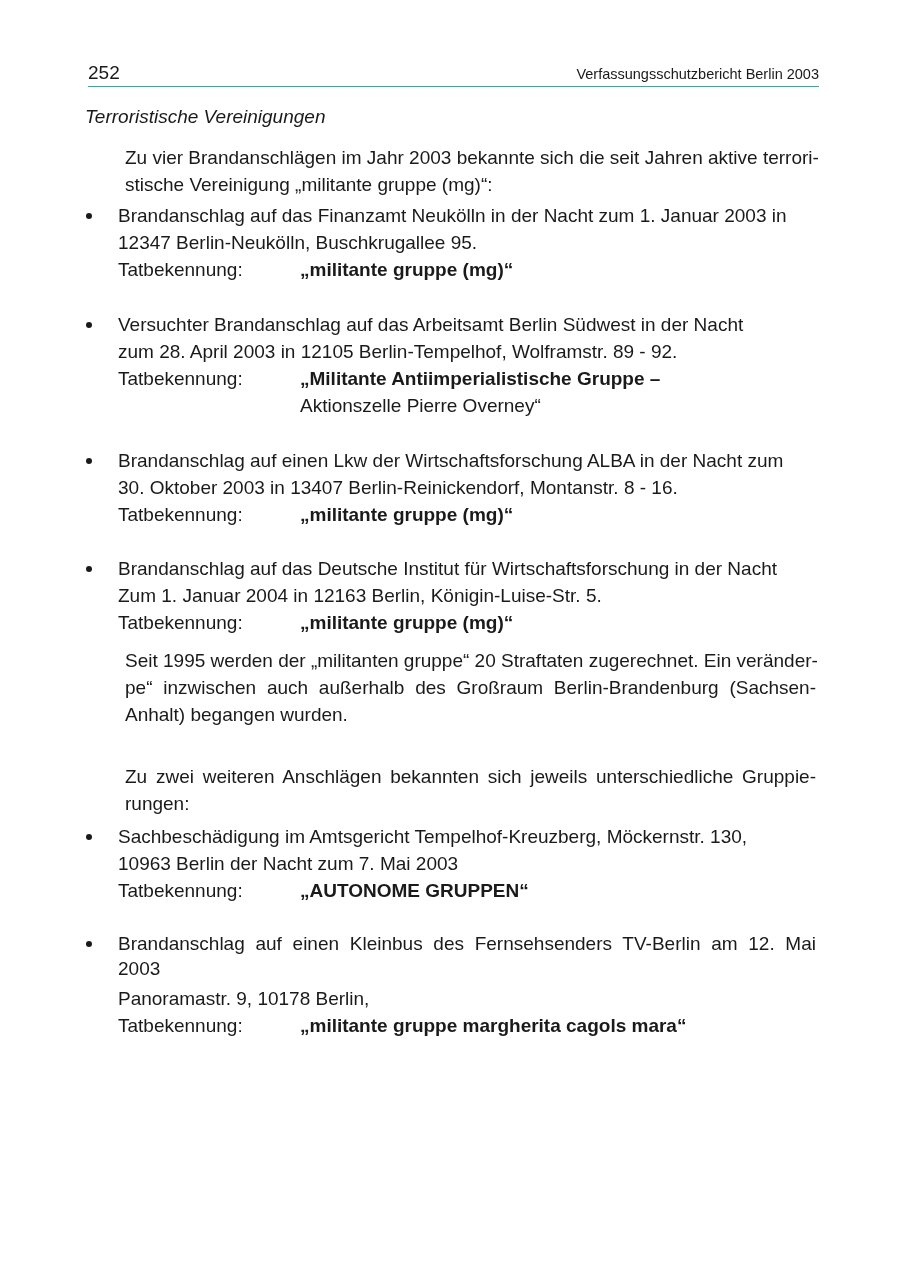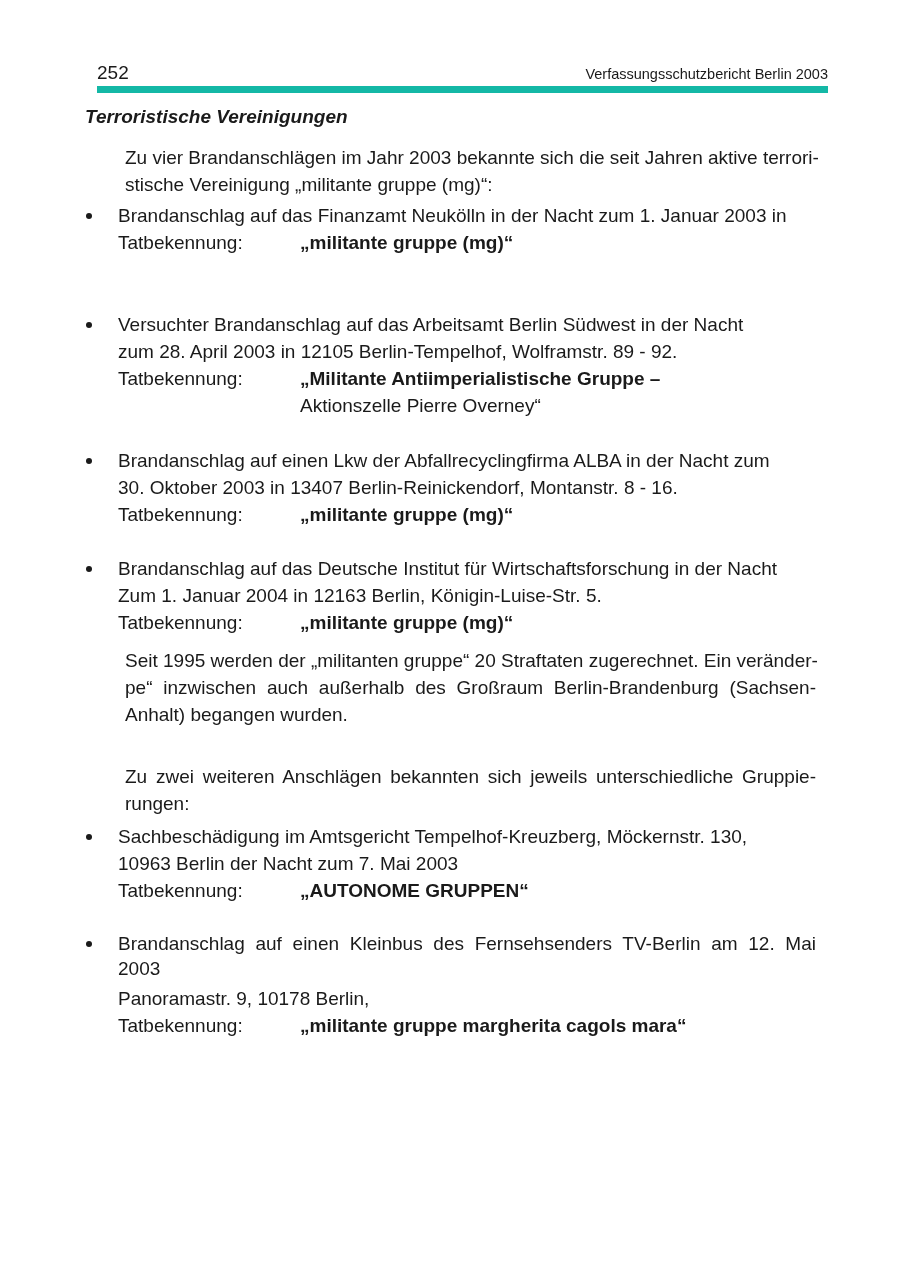--- a/index.html
+++ b/index.html
@@ -2,28 +2,28 @@
 <html><head>
   <meta charset="utf-8">
   <style>
     html, body { margin: 0; padding: 0; background: #ffffff; }
     body {
       width: 900px; height: 1273px; position: relative; overflow: hidden;
       font-family: "Liberation Sans", sans-serif; color: #1a1a1a;
     }
     .page { position: absolute; left: 85px; top: 0; width: 731px; }
     .header {
-      position: absolute; left: 12px; top: 62px; width: 731px; height: 24px;
-      border-bottom: 7px solid #14b8a6;
+      position: absolute; left: 3px; top: 62px; width: 731px; height: 24px;
+      border-bottom: 1px solid #14b8a6;
     }
     .page-num { position: absolute; left: 0; top: 0; font-size: 19px; }
     .running-title { position: absolute; right: 0; top: 4px; font-size: 14.5px; }
     .section-title {
       position: absolute; left: 0; top: 106px; font-size: 19px;
-      font-weight: bold; font-style: italic;
+      font-weight: normal; font-style: italic;
     }
     .para { position: absolute; left: 0; width: 731px; font-size: 19px; line-height: 27px; text-align: justify; }
     .para .line { display: block; text-align: justify; text-align-last: justify; white-space: nowrap; margin-left: 40px; }
     .para .line.last { text-align-last: left; }
     .item { position: absolute; left: 0; width: 731px; font-size: 19px; line-height: 27px; }
     .bullet { position: absolute; left: 0; top: 0; width: 10px; font-size: 19px; }
     .bullet::before { content: ""; position: absolute; left: 1px; top: 11px; width: 6px; height: 6px; border-radius: 50%; background: #1a1a1a; }
     .item-body { position: absolute; left: 33px; top: 0; width: 698px; }
     .item-line { display: block; white-space: nowrap; }
     .item-line.justify { text-align: justify; text-align-last: justify; }
@@ -46,20 +46,21 @@
 
   <div class="para" style="top:144px">
     <span class="line">Zu vier Brandanschlägen im Jahr 2003 bekannte sich die seit Jahren aktive terrori-</span>
     <span class="line last">stische Vereinigung „militante gruppe (mg)“:</span>
   </div>
 
   <div class="item" style="top:202px">
     <span class="bullet"></span>
     <div class="item-body">
       <span class="item-line">Brandanschlag auf das Finanzamt Neukölln in der Nacht zum 1. Januar 2003 in</span>
+      <span class="item-line">12347 Berlin-Neukölln, Buschkrugallee 95.</span>
       <span class="claim">
         <span class="claim-label">Tatbekennung:</span><span class="claim-value">„militante gruppe (mg)“</span>
       </span>
     </div>
   </div>
 
   <div class="item" style="top:311px">
     <span class="bullet"></span>
     <div class="item-body">
       <span class="item-line">Versuchter Brandanschlag auf das Arbeitsamt Berlin Südwest in der Nacht</span>
@@ -67,21 +68,21 @@
       <span class="claim">
         <span class="claim-label">Tatbekennung:</span><span class="claim-value">„Militante Antiimperialistische Gruppe –</span>
         <span class="claim-value-2">Aktionszelle Pierre Overney“</span>
       </span>
     </div>
   </div>
 
   <div class="item" style="top:447px">
     <span class="bullet"></span>
     <div class="item-body">
-      <span class="item-line">Brandanschlag auf einen Lkw der Abfallrecyclingfirma ALBA in der Nacht zum</span>
+      <span class="item-line">Brandanschlag auf einen Lkw der Wirtschaftsforschung ALBA in der Nacht zum</span>
       <span class="item-line">30. Oktober 2003 in 13407 Berlin-Reinickendorf, Montanstr. 8 - 16.</span>
       <span class="claim">
         <span class="claim-label">Tatbekennung:</span><span class="claim-value">„militante gruppe (mg)“</span>
       </span>
     </div>
   </div>
 
   <div class="item" style="top:555px">
     <span class="bullet"></span>
     <div class="item-body">

